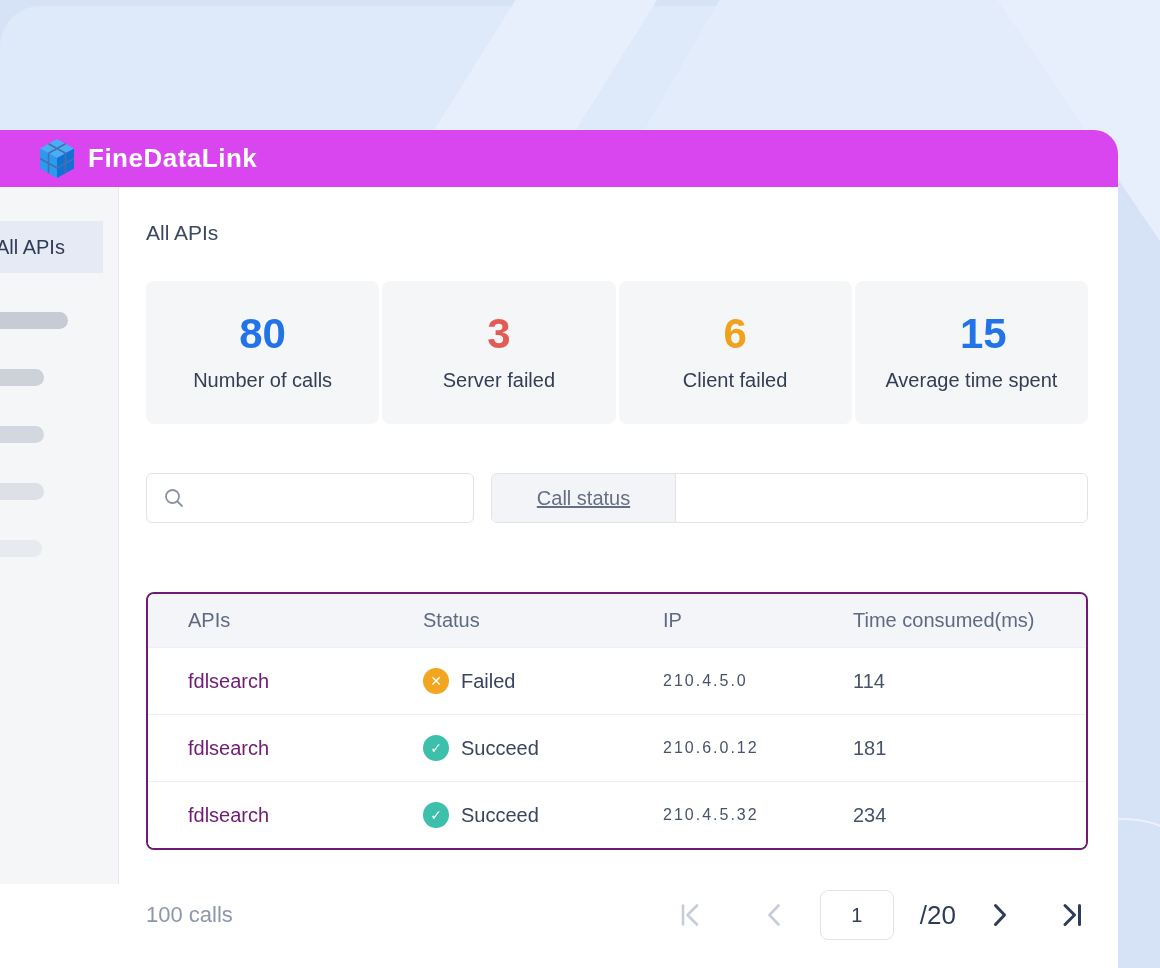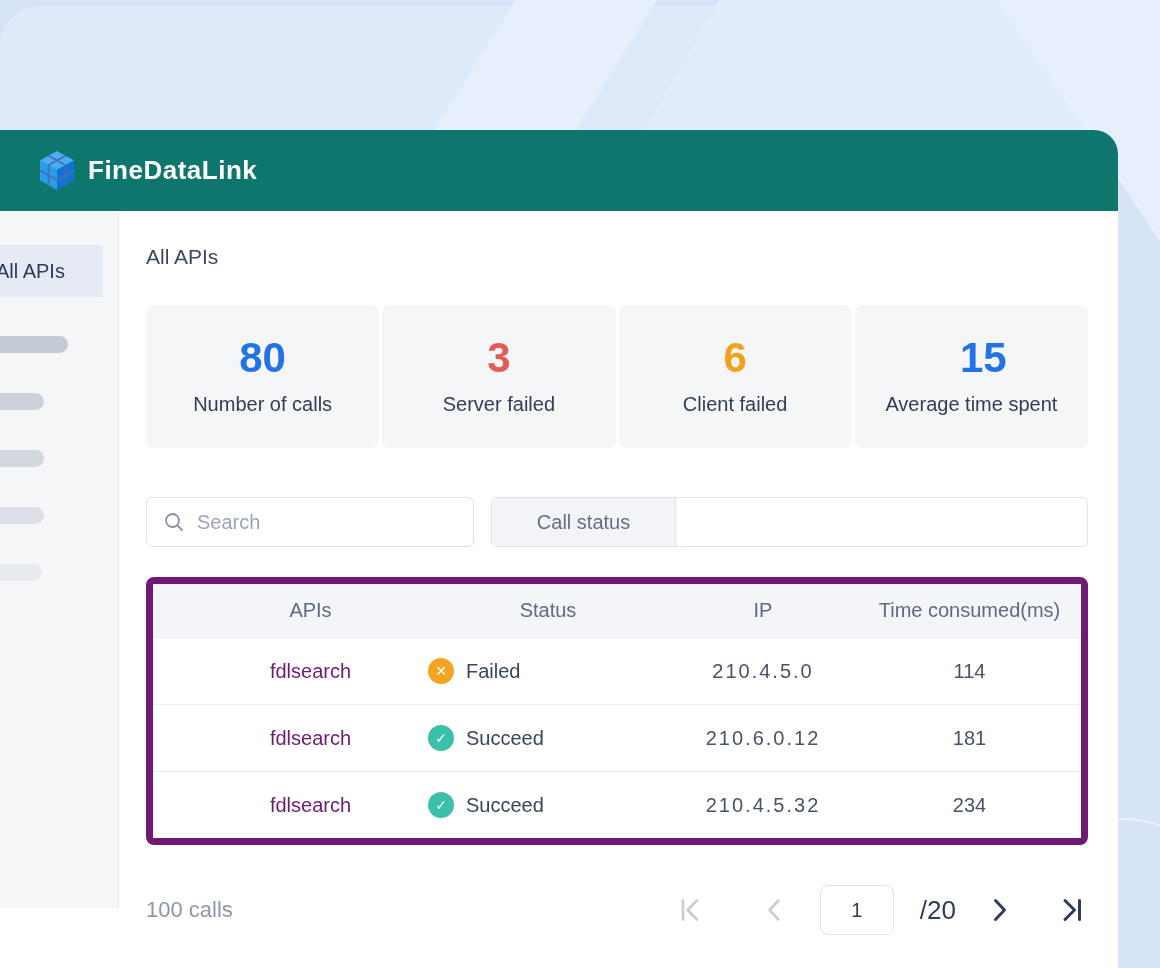--- a/index.html
+++ b/index.html
@@ -15,21 +15,21 @@
   .bg-stripe.s2 { left:700px; top:-260px; width:420px; height:700px; transform:rotate(30deg); background:#e3ecfb; }
   .bg-stripe.s3 { left:1060px; top:-240px; width:150px; height:620px; transform:rotate(-34deg); }
   .bg-circle { position:absolute; right:-60px; bottom:-40px; width:190px; height:190px;
     border:2px solid rgba(255,255,255,.55); border-radius:50%; }
 
   
   .app { position:absolute; left:0; top:130px; width:1118px; height:838px;
     background:#ffffff; border-radius:0 24px 0 0; overflow:hidden; }
 
   
-  .app-header { height:81px; background:#0f766e; display:flex; align-items:center; padding-left:38px; }
+  .app-header { height:57px; background:#d946ef; display:flex; align-items:center; padding-left:38px; }
   .logo-icon { width:38px; height:42px; margin-right:12px; }
   .brand-name { color:#ffffff; font-size:26px; font-weight:bold; letter-spacing:.5px; }
 
   
   .app-body { display:flex; height:697px; }
 
   
   .sidebar { width:119px; background:#f5f6f8; border-right:1px solid #e6e8ed; flex-shrink:0; }
   .side-item-active { margin-top:34px; width:103px; height:52px; background:#e5eaf4;
     display:flex; align-items:center; overflow:hidden; }
@@ -57,38 +57,38 @@
   .filters { margin-top:49px; display:flex; height:50px; }
   .search-box { width:328px; border:1px solid #dfe3ea; border-radius:6px;
     display:flex; align-items:center; padding-left:16px; background:#fff; }
   .search-box svg { flex-shrink:0; }
   .search-input { border:none; outline:none; background:transparent; margin-left:12px;
     font-size:20px; color:#3b4861; width:250px; font-family:inherit; }
   .search-input::placeholder { color:#9ba4b6; }
   .status-group { margin-left:17px; flex:1; display:flex; border:1px solid #dfe3ea;
     border-radius:6px; overflow:hidden; background:#fff; }
   .status-label { width:184px; background:#f3f4f7; border-right:1px solid #dfe3ea;
-    display:flex; align-items:center; justify-content:center; font-size:20px; color:#646f84; }
+    display:flex; align-items:center; justify-content:center; font-size:20px; color:#646f84;text-decoration:underline; }
   .status-value { flex:1; display:flex; align-items:center; padding:0 20px 0 24px;
     font-size:20px; color:#5d6980; }
   .status-value .val { flex:1; }
 
   
-  .data-table { margin-top:30px; border:7px solid #701a75; border-radius:8px; overflow:hidden;text-align:center; }
+  .data-table { margin-top:69px; border:2px solid #701a75; border-radius:8px; overflow:hidden; }
   .t-row { display:grid; grid-template-columns:275px 240px 190px 1fr; align-items:center; }
   .t-head { height:53px; background:#f4f5f8; }
   .t-head > div { font-size:20px; color:#5d6a82; }
   .t-body-row { height:67px; border-top:1px solid #edeff3; background:#fff; }
   .t-row > div:first-child { padding-left:40px; }
   .cell-api { font-size:20px; color:#701a75; }
   .cell-status { display:flex; align-items:center; font-size:20px; color:#39455f; }
   .status-ico { width:26px; height:26px; border-radius:50%; margin-right:12px;
     display:flex; align-items:center; justify-content:center; color:#fff;
     font-size:14px; font-weight:bold; font-family:"DejaVu Sans",sans-serif; flex-shrink:0; }
-  .cell-ip { font-size:20px; color:#47536a; letter-spacing:2px; }
+  .cell-ip { font-size:16px; color:#47536a; letter-spacing:2px; }
   .cell-time { font-size:20px; color:#47536a; }
 
   
   .t-footer { margin-top:40px; display:flex; align-items:center; justify-content:space-between; }
   .items-count { font-size:22px; color:#8e97a9; }
   .pager { display:flex; align-items:center; }
   .pg-btn { background:none; border:none; padding:0; display:flex; align-items:center;
     justify-content:center; width:32px; height:32px; cursor:pointer; }
   .pg-btn.first { margin-right:52px; }
   .pg-btn.prev  { margin-right:30px; }
@@ -157,21 +157,20 @@
           <div class="stat-label">Average time spent</div>
         </div>
       </div>
 
       <div class="filters">
         <div class="search-box">
           <svg width="22" height="22" viewBox="0 0 22 22">
             <circle cx="9.5" cy="9.5" r="6.5" fill="none" stroke="#8a93a6" stroke-width="1.8"></circle>
             <line x1="14.5" y1="14.5" x2="19" y2="19" stroke="#8a93a6" stroke-width="1.8" stroke-linecap="round"></line>
           </svg>
-          <input class="search-input" type="text" placeholder="Search" style="">
         </div>
         <div class="status-group">
           <div class="status-label">Call status</div>
         </div>
       </div>
 
       <div class="data-table">
         <div class="t-row t-head">
           <div>APIs</div>
           <div>Status</div>

